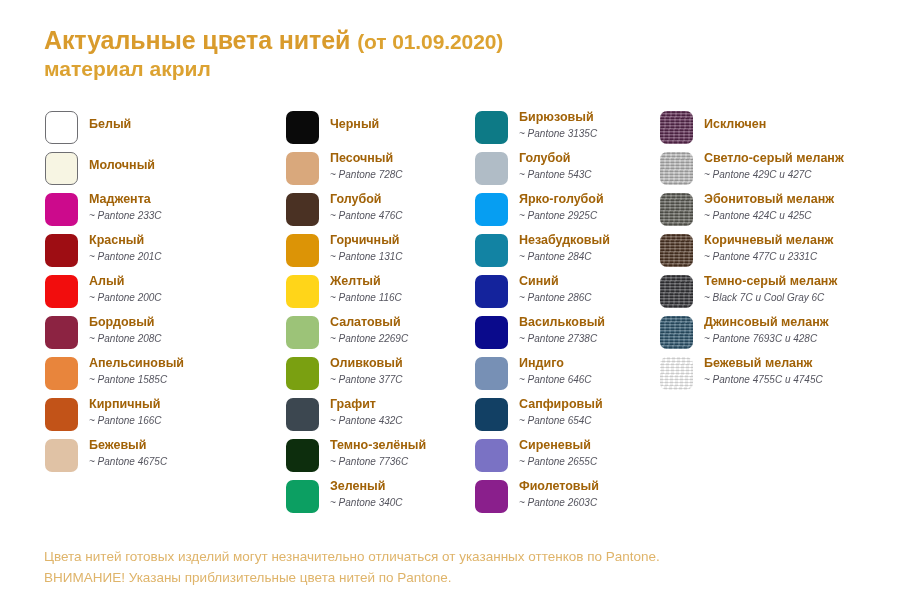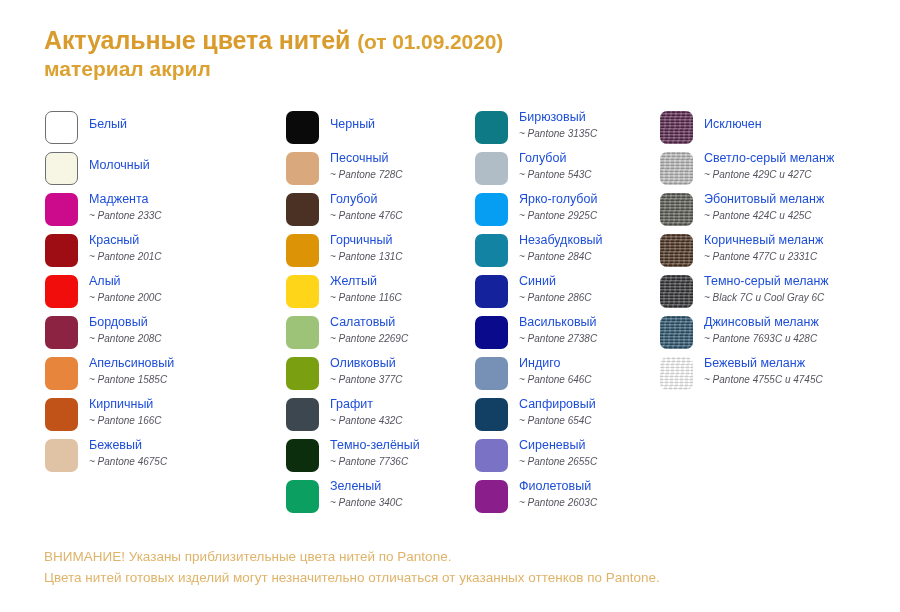--- a/index.html
+++ b/index.html
@@ -118,22 +118,22 @@
     opacity: 0.85;
   }
 
   .labels {
     margin-left: 11px;
     padding-top: 0px;
     min-width: 0;
   }
   .name {
     font-size: 12.5px;
-    font-weight: normal;
-    color: #1d4ed8;
+    font-weight: bold;
+    color: #a16207;
     line-height: 15px;
     white-space: nowrap;
   }
   .pantone {
     font-size: 10px;
     font-style: italic;
     color: #55555f;
     line-height: 15px;
     white-space: nowrap;
     margin-top: 1px;
@@ -420,17 +420,17 @@
           <div class="swatch melange"></div>
           <div class="labels">
             <div class="name">Бежевый меланж</div>
             <div class="pantone">~ Pantone 4755C и 4745C</div>
           </div>
         </div>
       </div>
   </div>
 
   <div class="footer">
+    <div class="footer-line">Цвета нитей готовых изделий могут незначительно отличаться от указанных оттенков по Pantone.</div>
     <div class="footer-line">ВНИМАНИЕ! Указаны приблизительные цвета нитей по Pantone.</div>
-    <div class="footer-line">Цвета нитей готовых изделий могут незначительно отличаться от указанных оттенков по Pantone.</div>
   </div>
 
 </div>
 
 </body></html>

